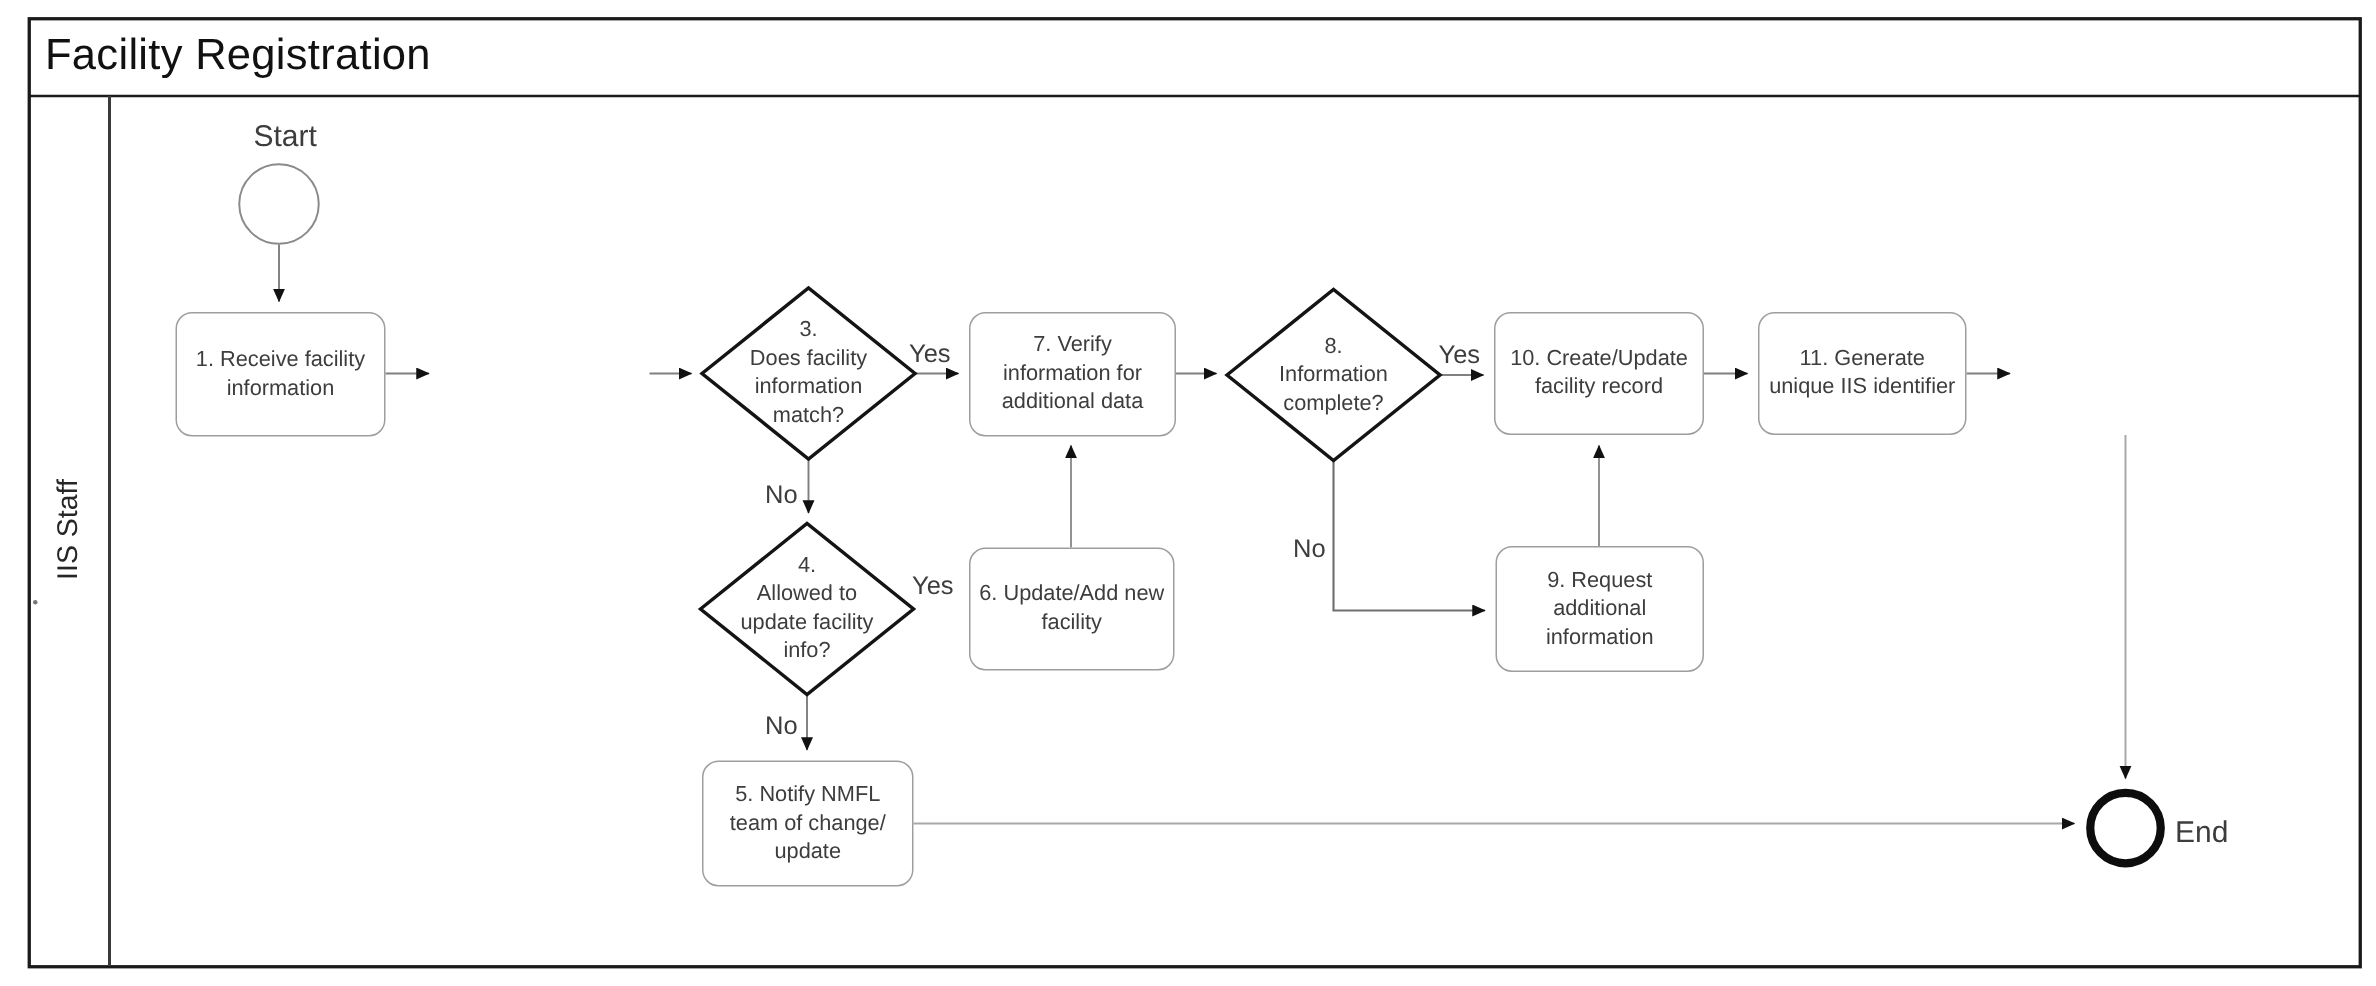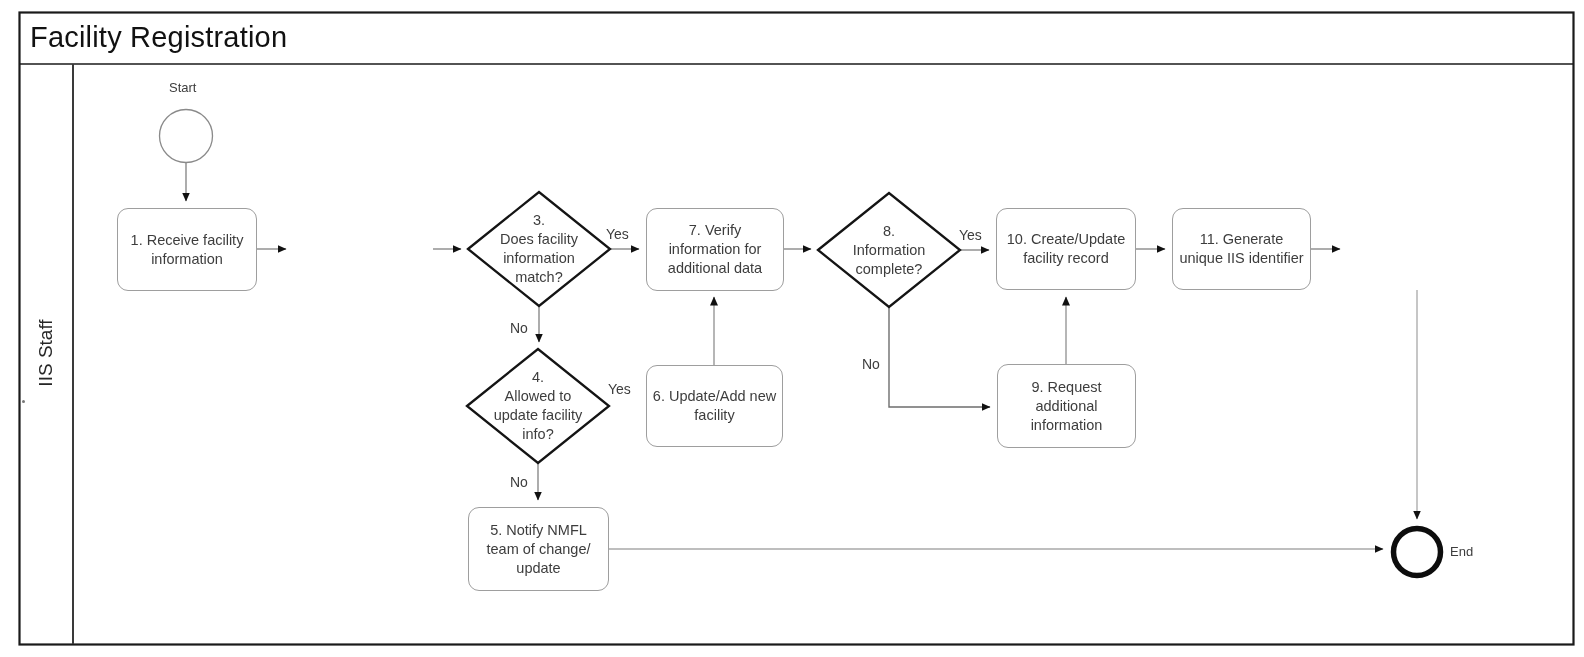--- a/index.html
+++ b/index.html
@@ -43,27 +43,27 @@
     justify-content: center;
     text-align: center;
     white-space: pre-line;
     font-size: 14.5px;
     line-height: 19px;
     color: #3d3d3d;
     pointer-events: none;
   }
   .edge-label {
     position: absolute;
-    font-size: 14px;
+    font-size: 17px;
     color: #3d3d3d;
     white-space: nowrap;
   }
   .event-label {
     position: absolute;
-    font-size: 13px;
+    font-size: 20px;
     color: #3d3d3d;
     white-space: nowrap;
   }
   #page-title {
     position: absolute;
     left: 30px;
     top: 21px;
     font-size: 29px;
     color: #111111;
     letter-spacing: 0.2px;

